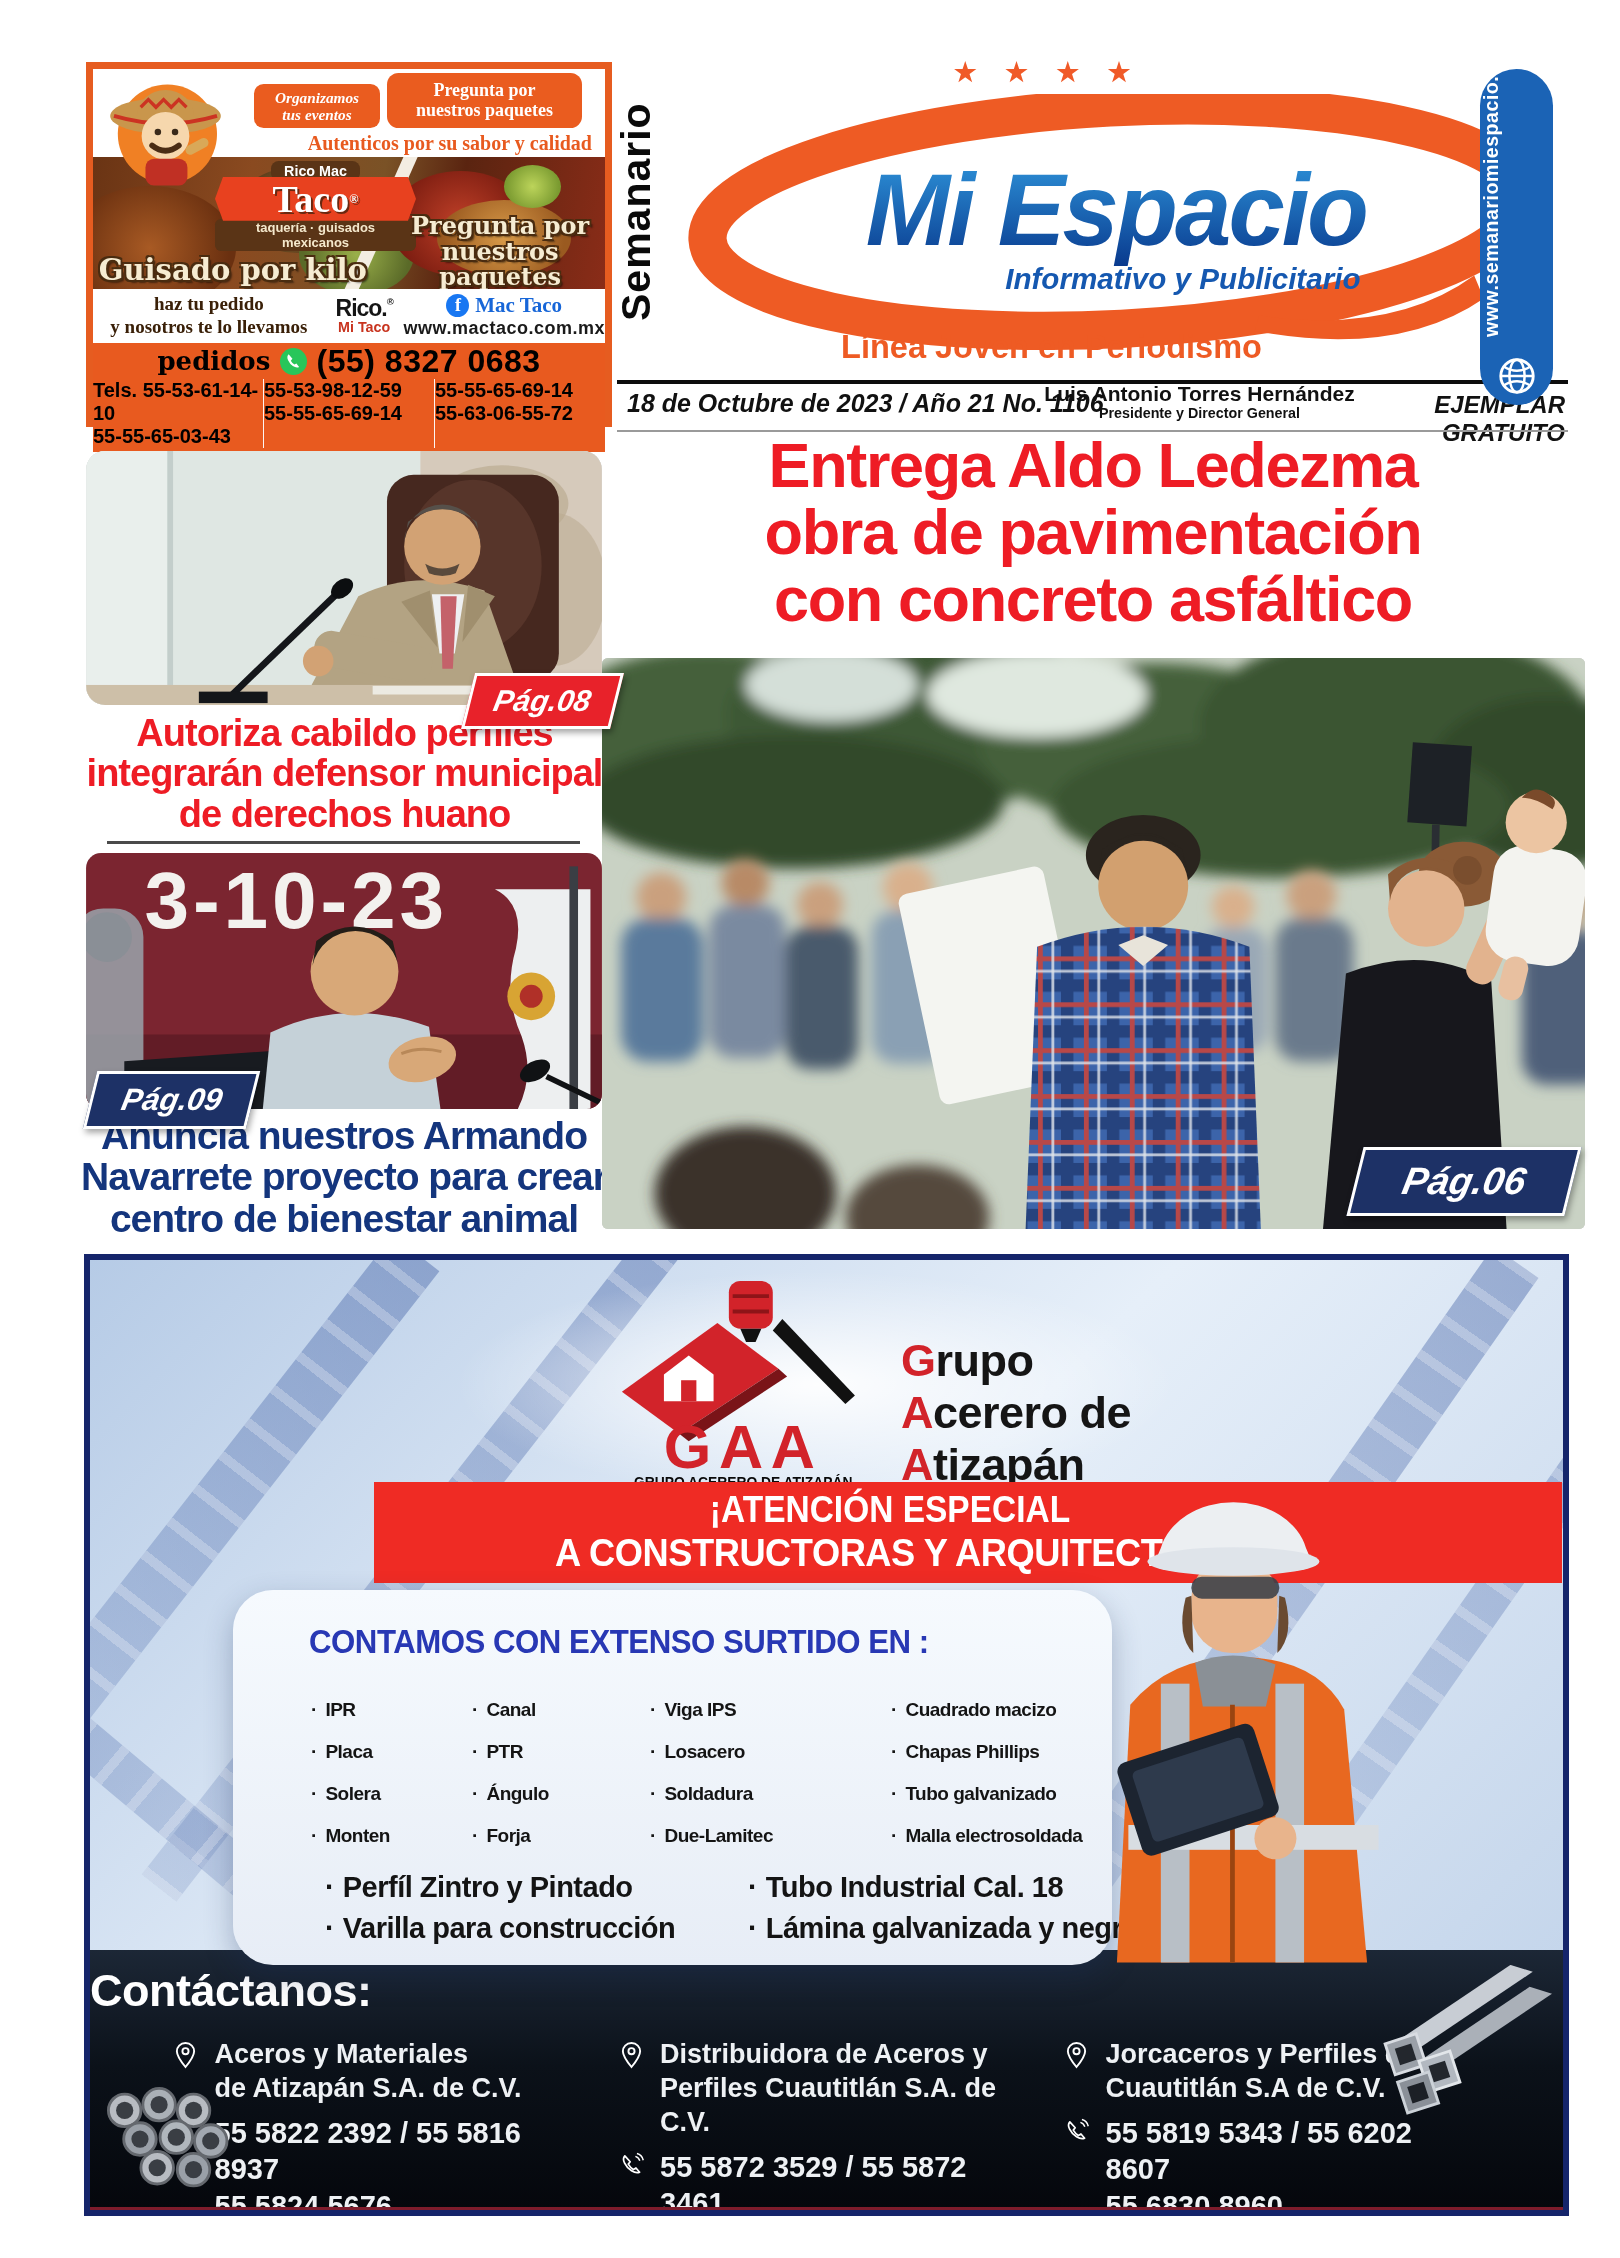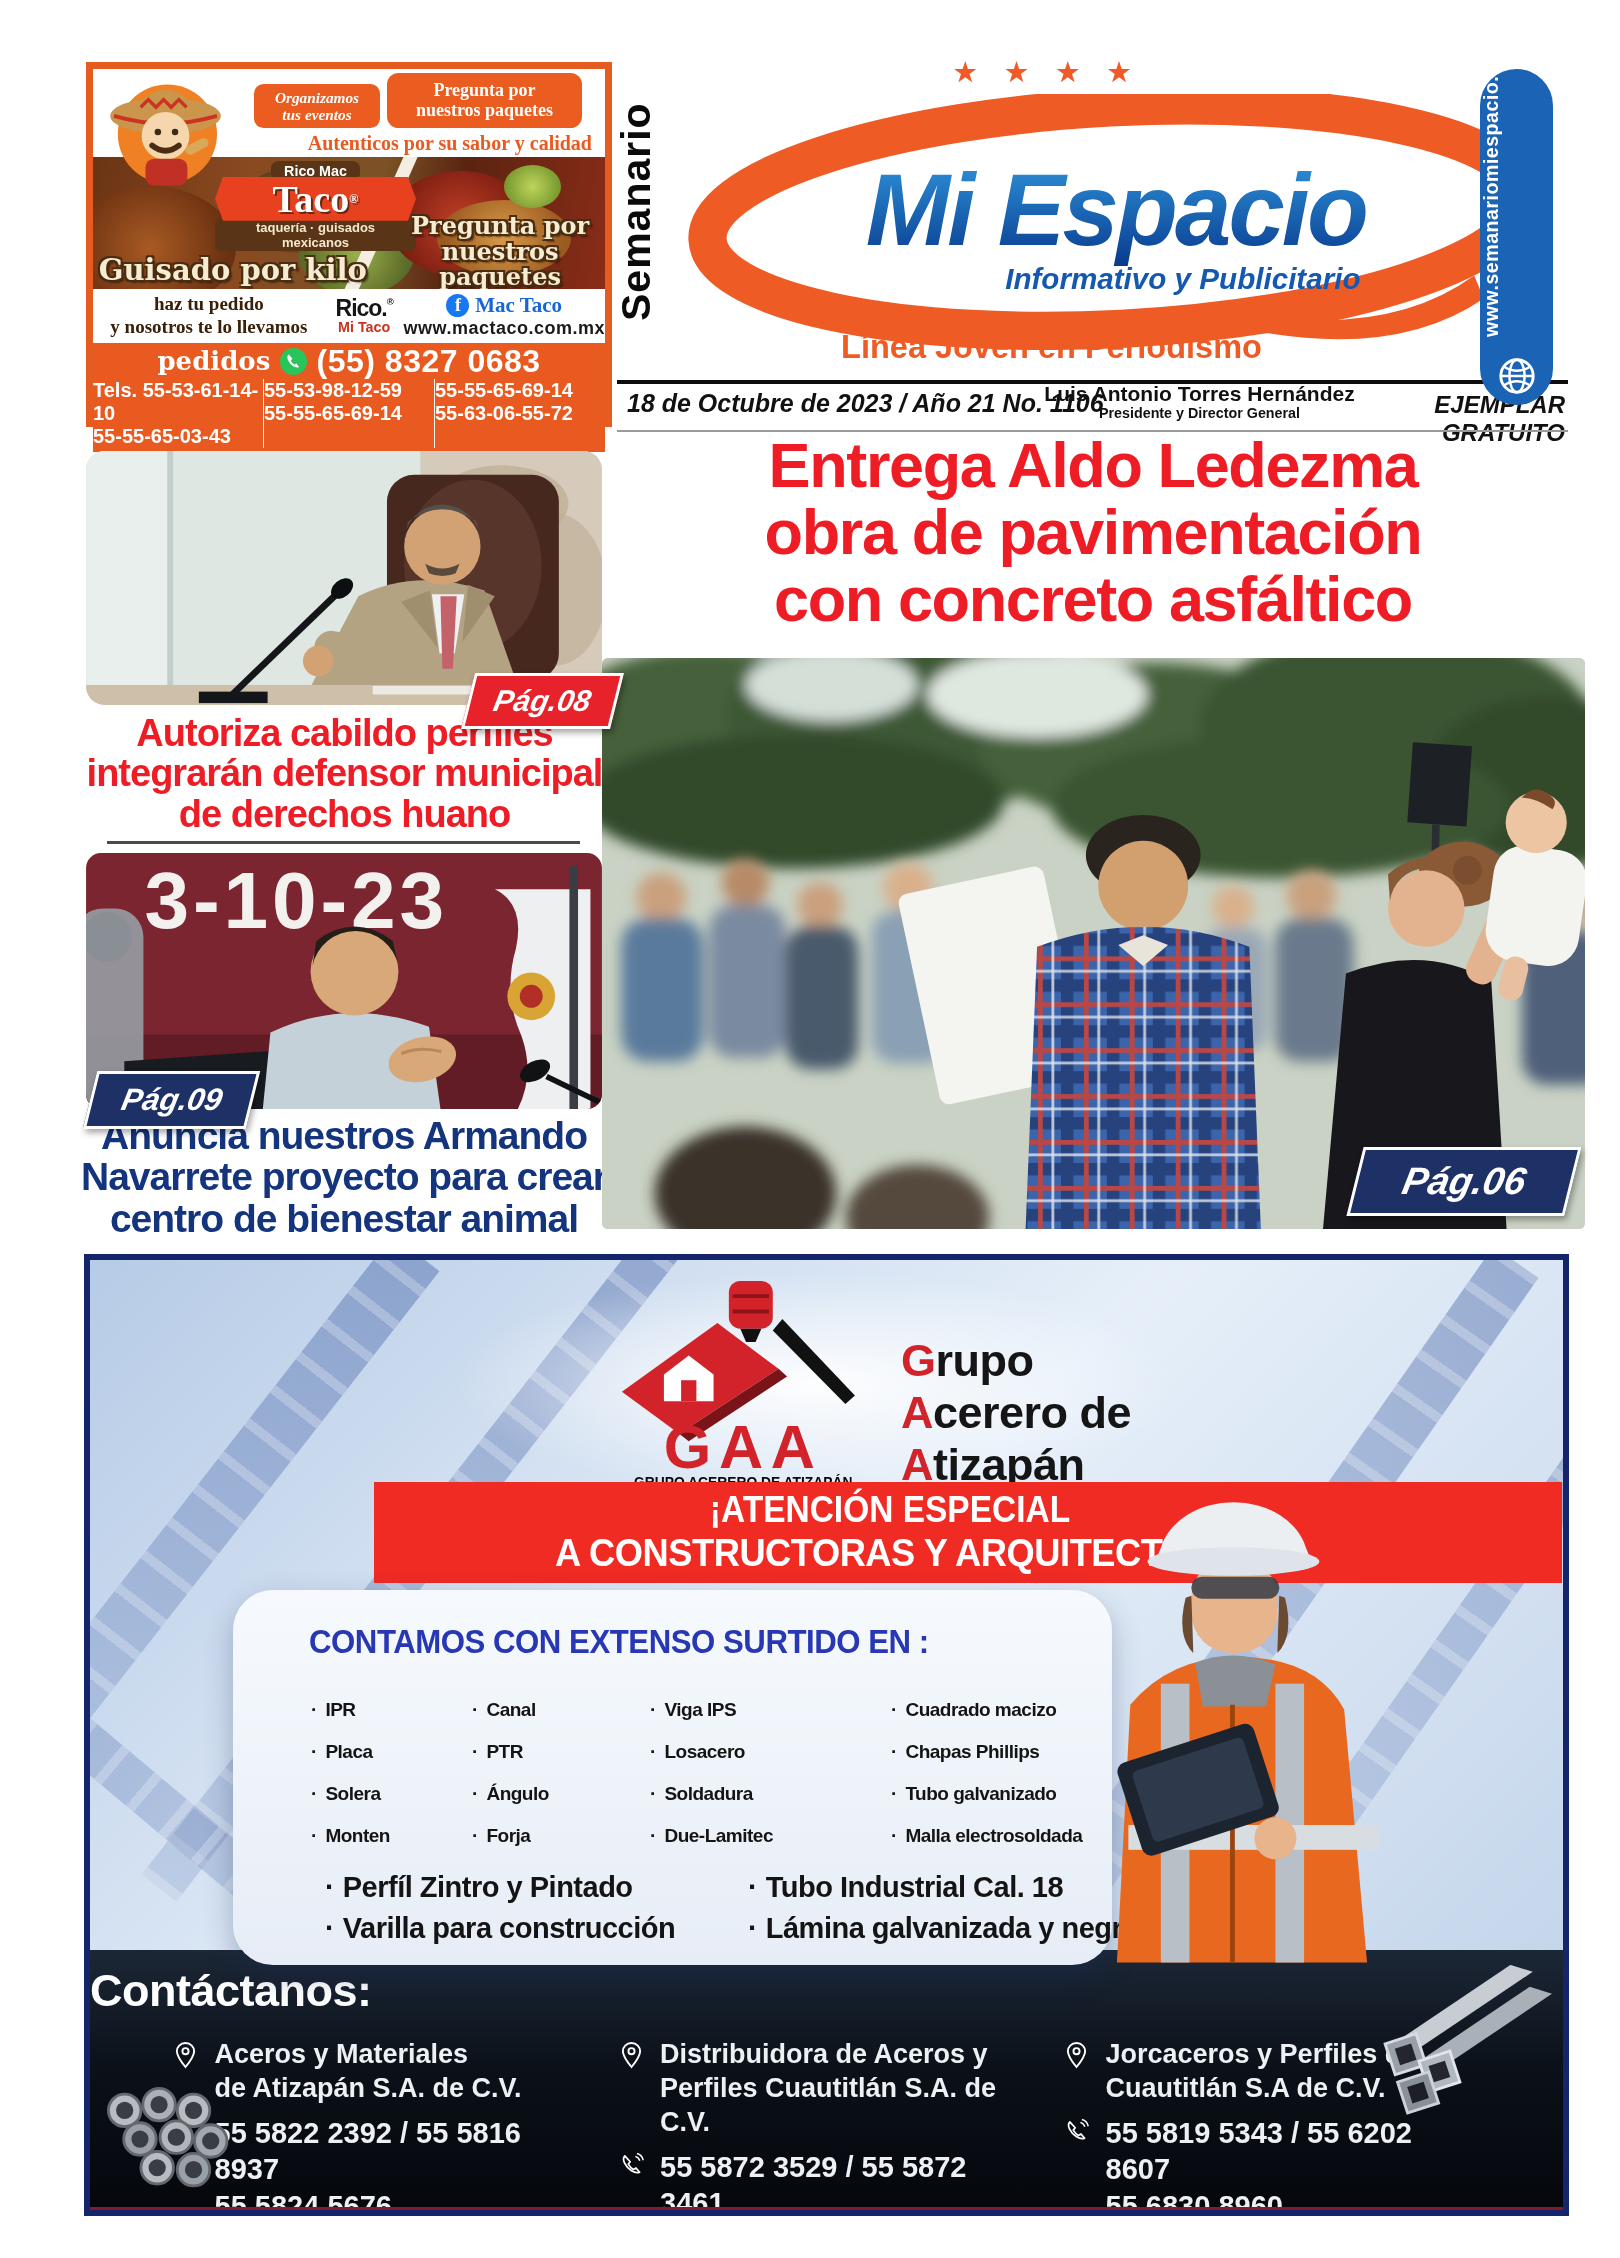--- a/index.html
+++ b/index.html
@@ -43,21 +43,21 @@
                  font-weight:800;font-size:19px;line-height:1.2;color:#3a2008;}
   .rico-logo{width:82px;text-align:center;line-height:1;}
   .rico-top{font-weight:800;font-size:23px;color:#151515;letter-spacing:-1px;}
   .rico-bot{font-weight:800;font-size:14.3px;color:#c8341f;}
   .taco-fbcol{flex:1;text-align:center;}
   .fb-row{display:flex;align-items:center;justify-content:center;gap:5.7px;}
   .fb-badge{display:inline-flex;width:23px;height:23px;border-radius:50%;background:#1877f2;color:#fff;
             font-weight:800;font-size:18px;align-items:center;justify-content:center;font-family:"Liberation Serif",serif;}
   .fb-name{color:#1766d8;font-weight:800;font-size:21px;font-family:"Liberation Serif",serif;}
   .taco-web{font-weight:800;font-size:18px;color:#1a1a1a;letter-spacing:0.5px;}
-  .taco-bottom{position:relative;flex:1;background:#e85a1f;color:#ffffff;display:flex;flex-direction:column;justify-content:center;}
+  .taco-bottom{position:relative;flex:1;background:#e85a1f;color:#000000;display:flex;flex-direction:column;justify-content:center;}
   .pedidos-row{display:flex;align-items:center;justify-content:center;gap:8.6px;height:36px;}
   .pedidos-label{font-family:"DejaVu Serif",serif;font-weight:700;font-size:26px;}
   .pedidos-phone{font-weight:800;font-size:32px;letter-spacing:0.5px;}
   .tels-row{display:flex;align-items:stretch;justify-content:center;padding-bottom:3.8px;}
   .tel-col{flex:1;text-align:left;font-weight:700;font-size:20px;line-height:1.15;}
   .tel-col + .tel-col{border-left:1.9px solid rgba(255,255,255,.95);}
 
   
   .semanario{left:613px;top:91px;width:55px;height:241px;writing-mode:vertical-rl;transform:rotate(180deg);
              font-weight:800;font-size:41px;color:#0a0a0a;text-align:center;letter-spacing:1px;}

